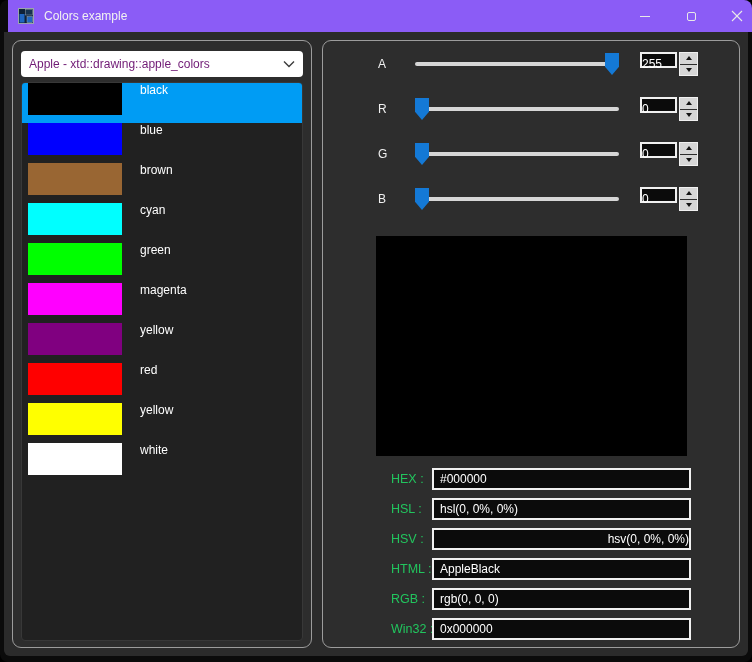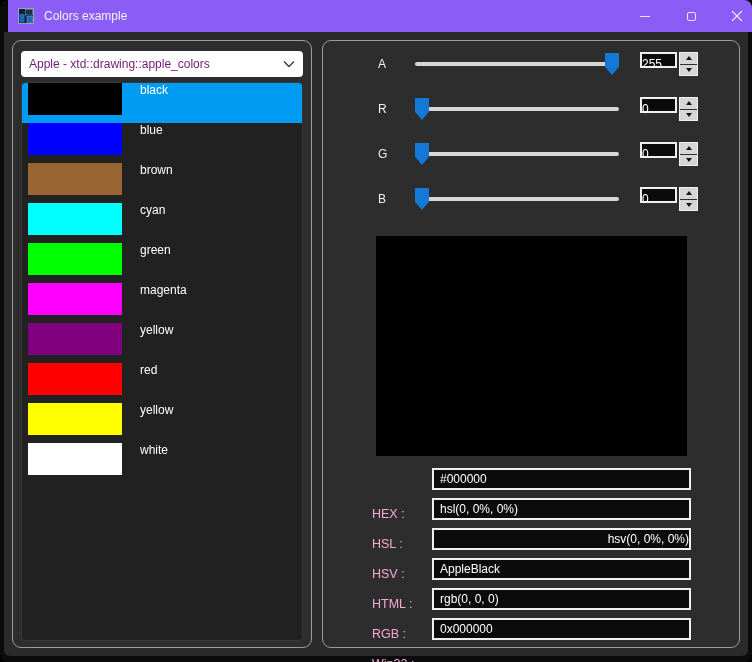--- a/index.html
+++ b/index.html
@@ -37,21 +37,21 @@
   .spin-field{width:37px;height:16px;background:#0b0b0b;border:2px solid #f0f0f0;color:#ffffff;font-size:12px;line-height:20px;}
   .spin-buttons{width:19px;height:24px;margin-left:2px;border:1px solid #f0f0f0;background:#2d2d2d;display:flex;flex-direction:column;}
   .spin-btn{flex:1 1 auto;background:#d6d6d6;display:flex;align-items:center;justify-content:center;cursor:default;}
   .spin-btn.up{margin-bottom:1px;}
   .tri-up{width:0;height:0;border-left:3px solid transparent;border-right:3px solid transparent;border-bottom:4px solid #141414;}
   .tri-down{width:0;height:0;border-left:3px solid transparent;border-right:3px solid transparent;border-top:4px solid #141414;}
 
   .preview{position:absolute;left:53px;top:195px;width:311px;height:220px;background:#000;}
 
   .field-row{position:absolute;left:0;width:418px;height:22px;}
-  .field-label{position:absolute;left:49px;top:4px;color:#f9a8d4;font-size:12.5px;margin-top:35px;}
+  .field-label{position:absolute;left:68px;top:4px;color:#22c55e;font-size:12.5px;}
   .field-box{position:absolute;left:109px;top:0;width:259px;height:22px;background:#0b0b0b;border:2px solid #f0f0f0;color:#ffffff;font-size:12px;line-height:18px;padding-left:6px;white-space:nowrap;}
 </style>
 </head>
 <body>
 
 <div class="window">
   <div class="titlebar">
     <svg class="app-icon" viewBox="0 0 16 16">
       <rect x="0.5" y="0.5" width="15" height="15" fill="#0e2238" stroke="#9aa4ae"></rect>
       <rect x="1.5" y="6" width="5" height="8.5" fill="#1f66c0"></rect>

